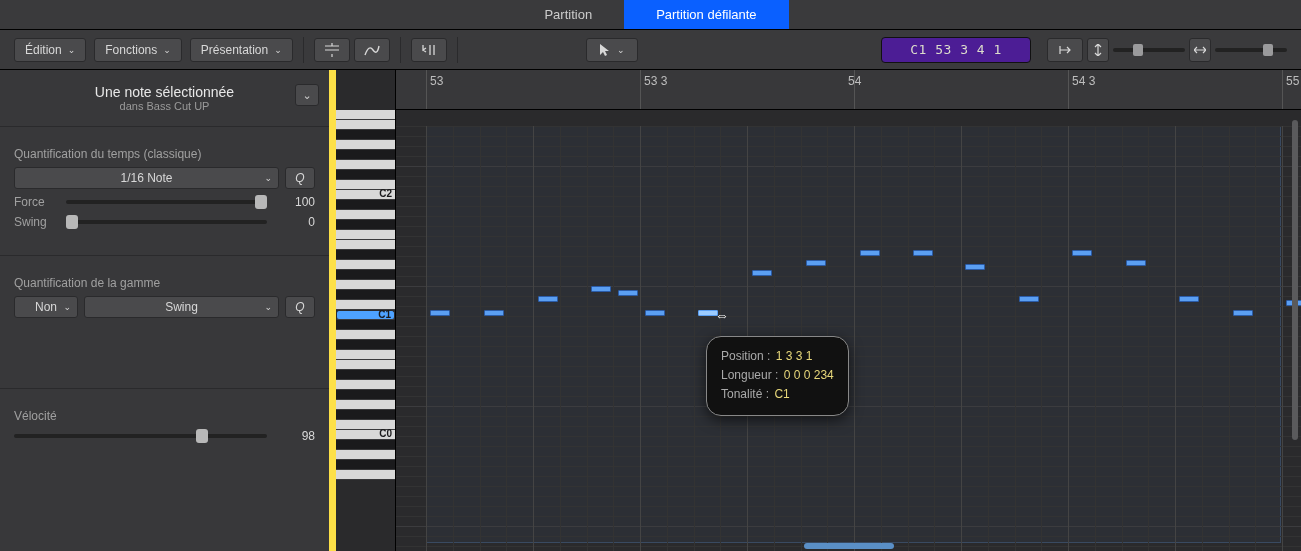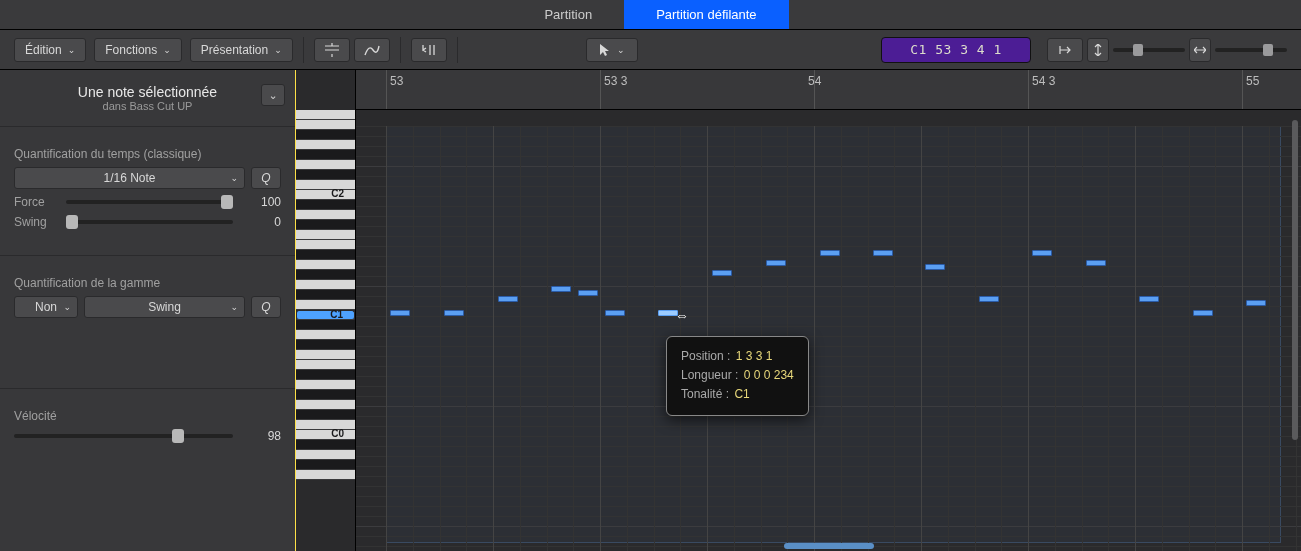--- a/index.html
+++ b/index.html
@@ -17,21 +17,21 @@
 .ticon { width: 36px; justify-content: center; padding: 0; }
 .tgroup { display: flex; gap: 4px; }
 .sep { width: 1px; height: 26px; background: #2a2a2c; margin: 0 2px; }
 .lcd { margin-left: auto; background: #4c1d95; border: 1px solid #111; border-radius: 4px; height: 26px; width: 150px; display: flex; align-items: center; justify-content: center; color: #dcdccb; font-family: ui-monospace, Menlo, monospace; letter-spacing: .5px; font-size: 13px; }
 .zoom { display: flex; gap: 4px; align-items: center; margin-left: 8px; }
 .ztrack { width: 72px; height: 4px; background: #222; border-radius: 2px; position: relative; }
 .zthumb { position: absolute; top: -4px; width: 10px; height: 12px; background: #9a9a9c; border-radius: 2px; }
 
 
 .main { position: absolute; top: 70px; left: 0; right: 0; bottom: 0; display: flex; }
-.inspector { width: 296px; background: #38383a; border-right: 1px solid #fde047; color: #c8c8c8; padding: 8px 0; overflow: hidden; }
+.inspector { width: 336px; background: #38383a; border-right: 7px solid #fde047; color: #c8c8c8; padding: 8px 0; overflow: hidden; }
 .insp-title { text-align: center; padding: 6px 0 2px; }
 .insp-title h1 { font-size: 14px; color: #e8e8e8; font-weight: 400; }
 .insp-title p { font-size: 11px; color: #9a9a9a; }
 .section { padding: 8px 14px; }
 .sec-label { color: #a0a0a0; font-size: 12px; margin-bottom: 6px; }
 .row { display: flex; align-items: center; gap: 6px; margin-bottom: 6px; }
 .sel { flex: 1; height: 22px; background: #4a4a4c; border: 1px solid #2a2a2c; border-radius: 3px; color: #d8d8d8; display: flex; align-items: center; justify-content: center; position: relative; cursor: pointer; }
 .sel .ch { position: absolute; right: 6px; font-size: 9px; }
 .qb { width: 30px; height: 22px; background: #4a4a4c; border: 1px solid #2a2a2c; border-radius: 3px; color: #d8d8d8; display: flex; align-items: center; justify-content: center; font-style: italic; cursor: pointer; }
 .plabel { width: 46px; color: #a0a0a0; font-size: 12px; }
@@ -39,40 +39,40 @@
 .slider .th { position: absolute; top: -5px; width: 12px; height: 14px; background: #b8b8b8; border-radius: 3px; }
 .valbox { width: 42px; text-align: right; color: #d8d8d8; font-size: 12px; }
 .divider { height: 1px; background: #2a2a2c; margin: 12px 0; }
 
 
 .pianocol { width: 60px; background: #2a2a2c; border-right:1px solid #000; position:relative; }
 .keys { position:absolute; inset:40px 0 0 0; }
 .key { height: 10px; border-bottom: 1px solid #3a3a3c; background:#d8d8d8; position:relative; }
 .key.black { background:#1a1a1c; }
 .key.sel { background:#4ea2ff; }
-.oct { position:absolute; right:11px; top:-2px; color:#1a1a1c; font-size:10px; font-weight:600; }
+.oct { position:absolute; right:3px; top:-2px; color:#1a1a1c; font-size:10px; font-weight:600; }
 
 
 .grid { flex:1; position:relative; background:#2a2a2c; overflow:hidden; }
 .ruler { height:40px; background:#38383a; border-bottom:1px solid #000; position:relative; color:#bdbdbd; font-size:11px; }
 .ruler .tick { position:absolute; top:0; bottom:0; border-left:1px solid #555; }
 .ruler .lab { position:absolute; top:4px; }
 .regionhdr { position:absolute; top:40px; left:30px; right:20px; height:16px; background:#b7dcff; border:1px solid #5a8fc6; border-radius:2px; color:#1a3a5a; font-size:11px; display:flex; align-items:center; padding:0 4px; gap:4px; }
 .tri { width:0; height:0; border-left:6px solid #1a3a5a; border-top:4px solid transparent; border-bottom:4px solid transparent; }
 .cells { position:absolute; top:56px; left:0; right:0; bottom:0; }
 .hline { position:absolute; left:0; right:0; height:1px; background:#333; }
 .hline.strong { background:#3c3c3e; }
 .vline { position:absolute; top:0; bottom:0; width:1px; background:#333; }
 .vline.strong { background:#444; }
 .region-tint { position:absolute; top:56px; left:30px; right:20px; bottom:8px; background:rgba(90,140,200,.06); border:1px solid rgba(90,140,200,.3); }
 .note { position:absolute; height:6px; background:#5b9ff2; border:1px solid #2b5ca8; border-radius:1px; }
 .note.sel { background:#9cccff; border-color:#5b9ff2; }
 .cursor { position:absolute; width:26px; height:18px; display:flex; align-items:center; justify-content:center; color:#fff; font-size:14px; pointer-events:none; }
 
-.tooltip { position:absolute; background:#111; border:1px solid #888; border-radius:6px; padding:10px 14px; color:#ccc; font-size:13px; line-height:1.6; box-shadow:0 4px 14px rgba(0,0,0,.6); }
+.tooltip { position:absolute; background:#111; border:1px solid #888; border-radius:15px; padding:10px 14px; color:#ccc; font-size:13px; line-height:1.6; box-shadow:0 4px 14px rgba(0,0,0,.6); }
 .tooltip .k { color:#aaa; }
 .tooltip .v { color:#e7d77a; margin-left:2px; }
 
 .hscroll { position:absolute; bottom:2px; left:50%; width:90px; height:6px; background:#5a8fc6; border-radius:3px; transform:translateX(-50%); }
 .vscroll { position:absolute; right:3px; top:120px; width:6px; height:320px; background:#5a5a5c; border-radius:3px; }
 .insp-head { position:relative; }
 .insp-pop { position:absolute; right:10px; top:6px; width:24px; height:22px; background:#4a4a4c; border:1px solid #2a2a2c; border-radius:3px; display:flex; align-items:center; justify-content:center; color:#ccc; cursor:pointer; font-size:11px; }
 
 svg { display:block; }
 </style>

